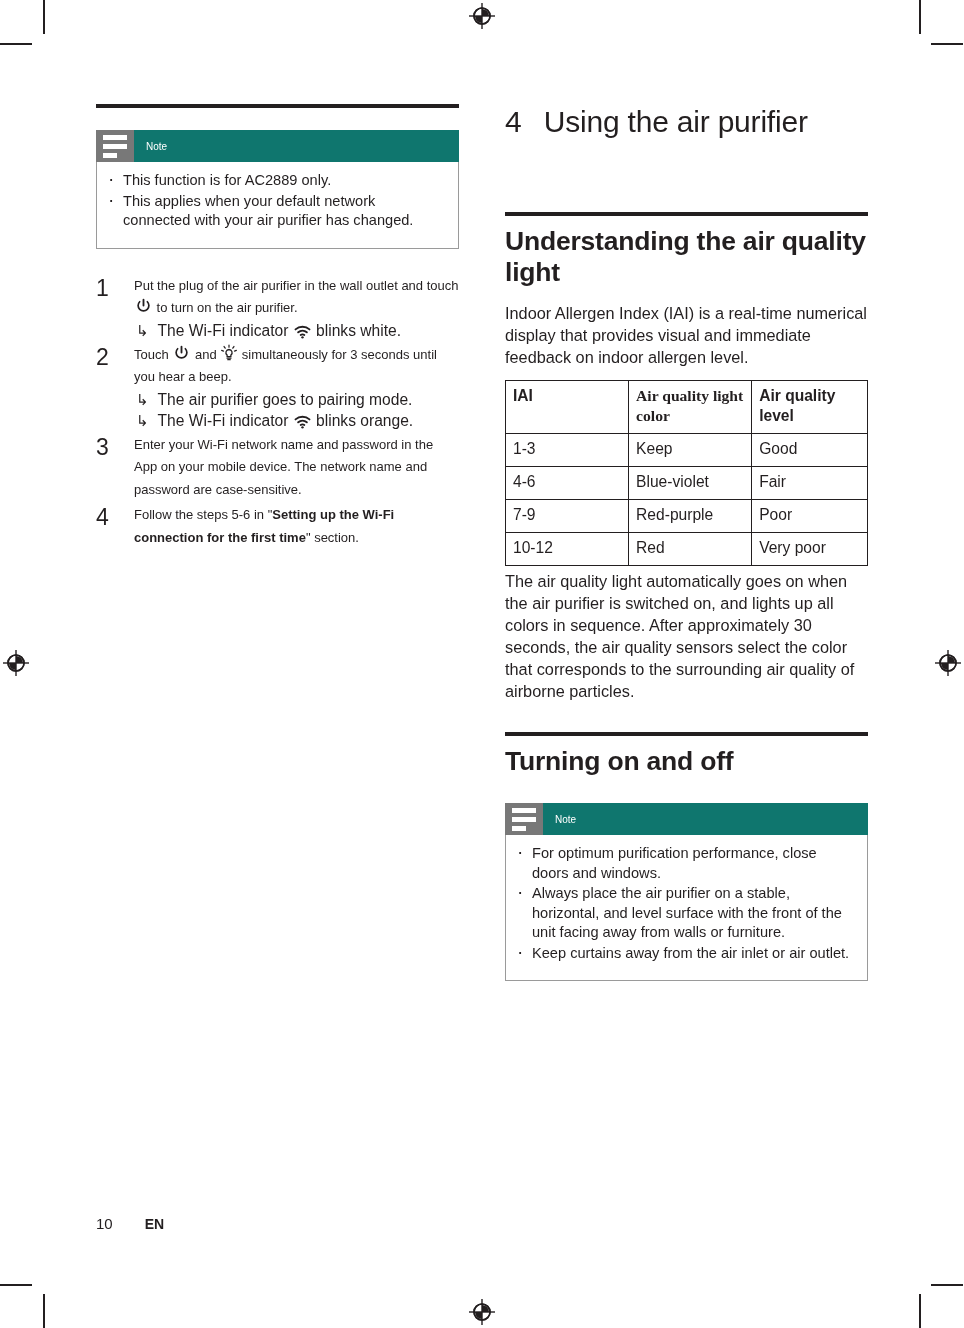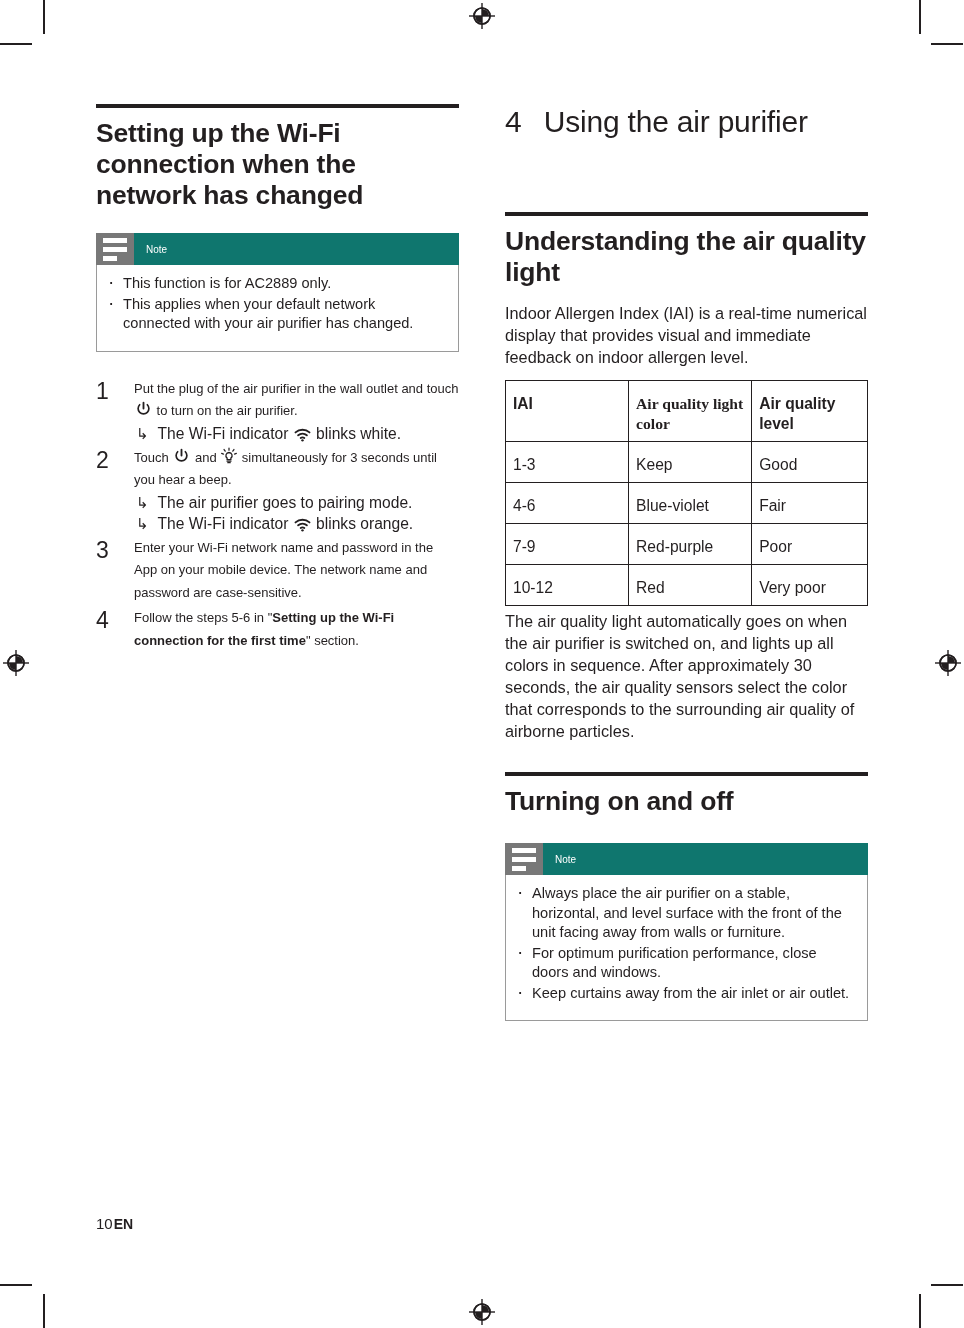--- a/index.html
+++ b/index.html
@@ -167,21 +167,21 @@
   
   table.iai {
     border-collapse: collapse;
     width: 100%;
     margin-top: 12px;
   }
   table.iai th, table.iai td {
     border: 1px solid #231f20;
     text-align: left;
     vertical-align: top;
-    padding: 13px 7px 7px 7px;
+    padding: 5px 7px 7px 7px;
     font-size: 15.6px;
     line-height: 20px;
   }
   table.iai th { font-weight: 700; }
   table.iai td { font-weight: 400; }
   .c1 { width: 34%; }
   .c2 { width: 34%; font-family: Liberation Serif, serif; }
   .c3 { width: 32%; }
 
   
@@ -191,21 +191,21 @@
     margin: 0 1px;
   }
 
   
   .footer {
     position: absolute;
     left: 96px;
     top: 1208px;
     display: flex;
     align-items: baseline;
-    gap: 1px;
+    gap: 32px;
   }
   .footer .pgnum { font-size: 15px; }
   .footer .lang { font-size: 14px; font-weight: 700; margin-top: 8px; }
 </style>
 </head>
 <body>
 
 <div class="page">
 
   <div class="crop v" style="left:43px; top:0;"></div>
@@ -256,21 +256,20 @@
     <circle cx="13" cy="13" r="8" fill="none" stroke="#231f20" stroke-width="1.6"></circle>
     <line x1="13" y1="0" x2="13" y2="26" stroke="#231f20" stroke-width="1.4"></line>
     <line x1="0" y1="13" x2="26" y2="13" stroke="#231f20" stroke-width="1.4"></line>
   </svg>
 
   <div class="content">
 
     <div class="col">
 
       <div class="rule-thick"></div>
-      <h1 class="sec-title">Setting up the Wi-Fi connection when the network has changed</h1>
 
       <div class="note">
         <div class="note-head">
           <span class="note-icon">
             <i></i>
               <i></i>
               <i></i>
           </span>
           <span class="note-head-label">Note</span>
         </div>
@@ -410,22 +409,22 @@
         <div class="note-head">
           <span class="note-icon">
             <i></i>
               <i></i>
               <i></i>
           </span>
           <span class="note-head-label">Note</span>
         </div>
         <div class="note-body">
           <ul>
+            <li>For optimum purification performance, close doors and windows.</li>
             <li>Always place the air purifier on a stable, horizontal, and level surface with the front of the unit facing away from walls or furniture.</li>
-            <li>For optimum purification performance, close doors and windows.</li>
             <li>Keep curtains away from the air inlet or air outlet.</li>
           </ul>
         </div>
       </div>
 
     </div>
   </div>
 
   <div class="footer">
     <span class="pgnum">10</span>

